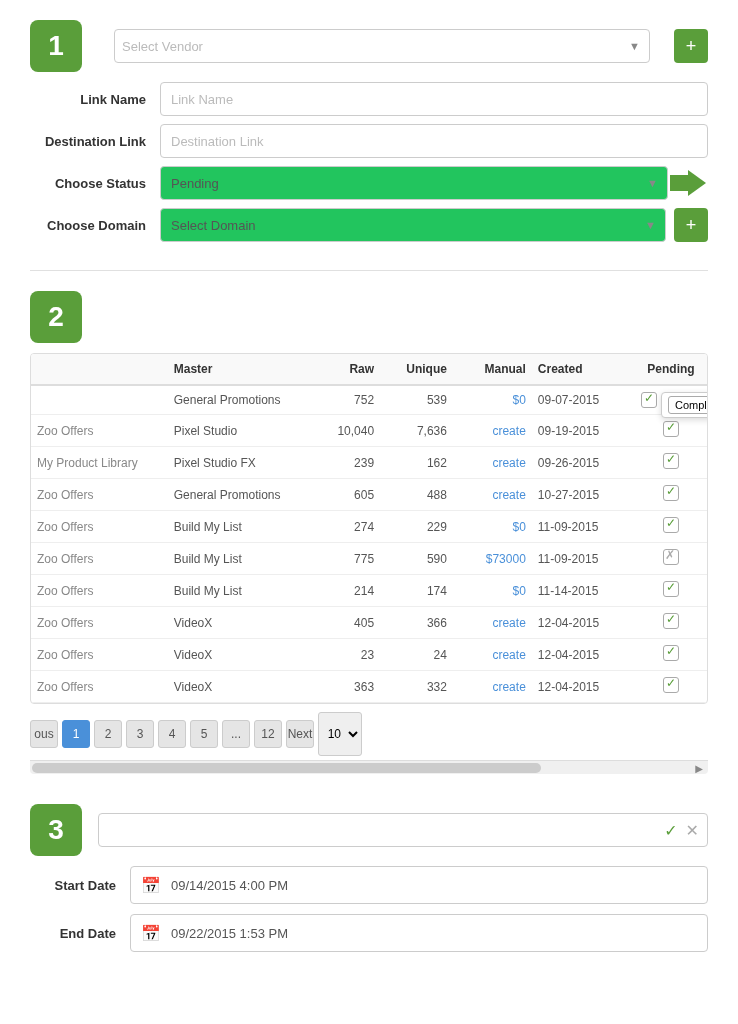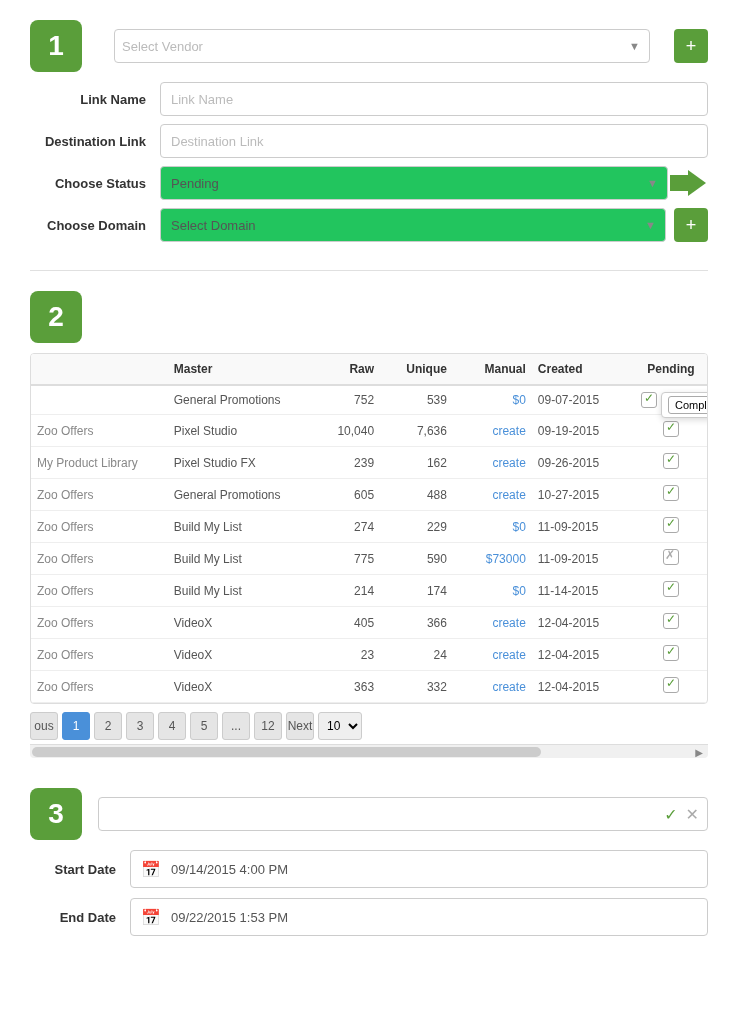--- a/index.html
+++ b/index.html
@@ -298,26 +298,27 @@
       color: #555;
     }
 
     .page-btn.active {
       background: #4a90d9;
       color: white;
       border-color: #4a90d9;
     }
 
     .page-select {
-      height: 28px;
+      height: 44px;
       border: 1px solid #ccc;
       border-radius: 3px;
       padding: 3px 4px;
       font-size: 12px;
       cursor: pointer;
+      text-align: right;
     }
 
     .scrollbar-row {
       height: 14px;
       background: #f0f0f0;
       border-top: 1px solid #ddd;
       margin-top: 4px;
       border-radius: 0 0 4px 4px;
       position: relative;
       overflow: hidden;

